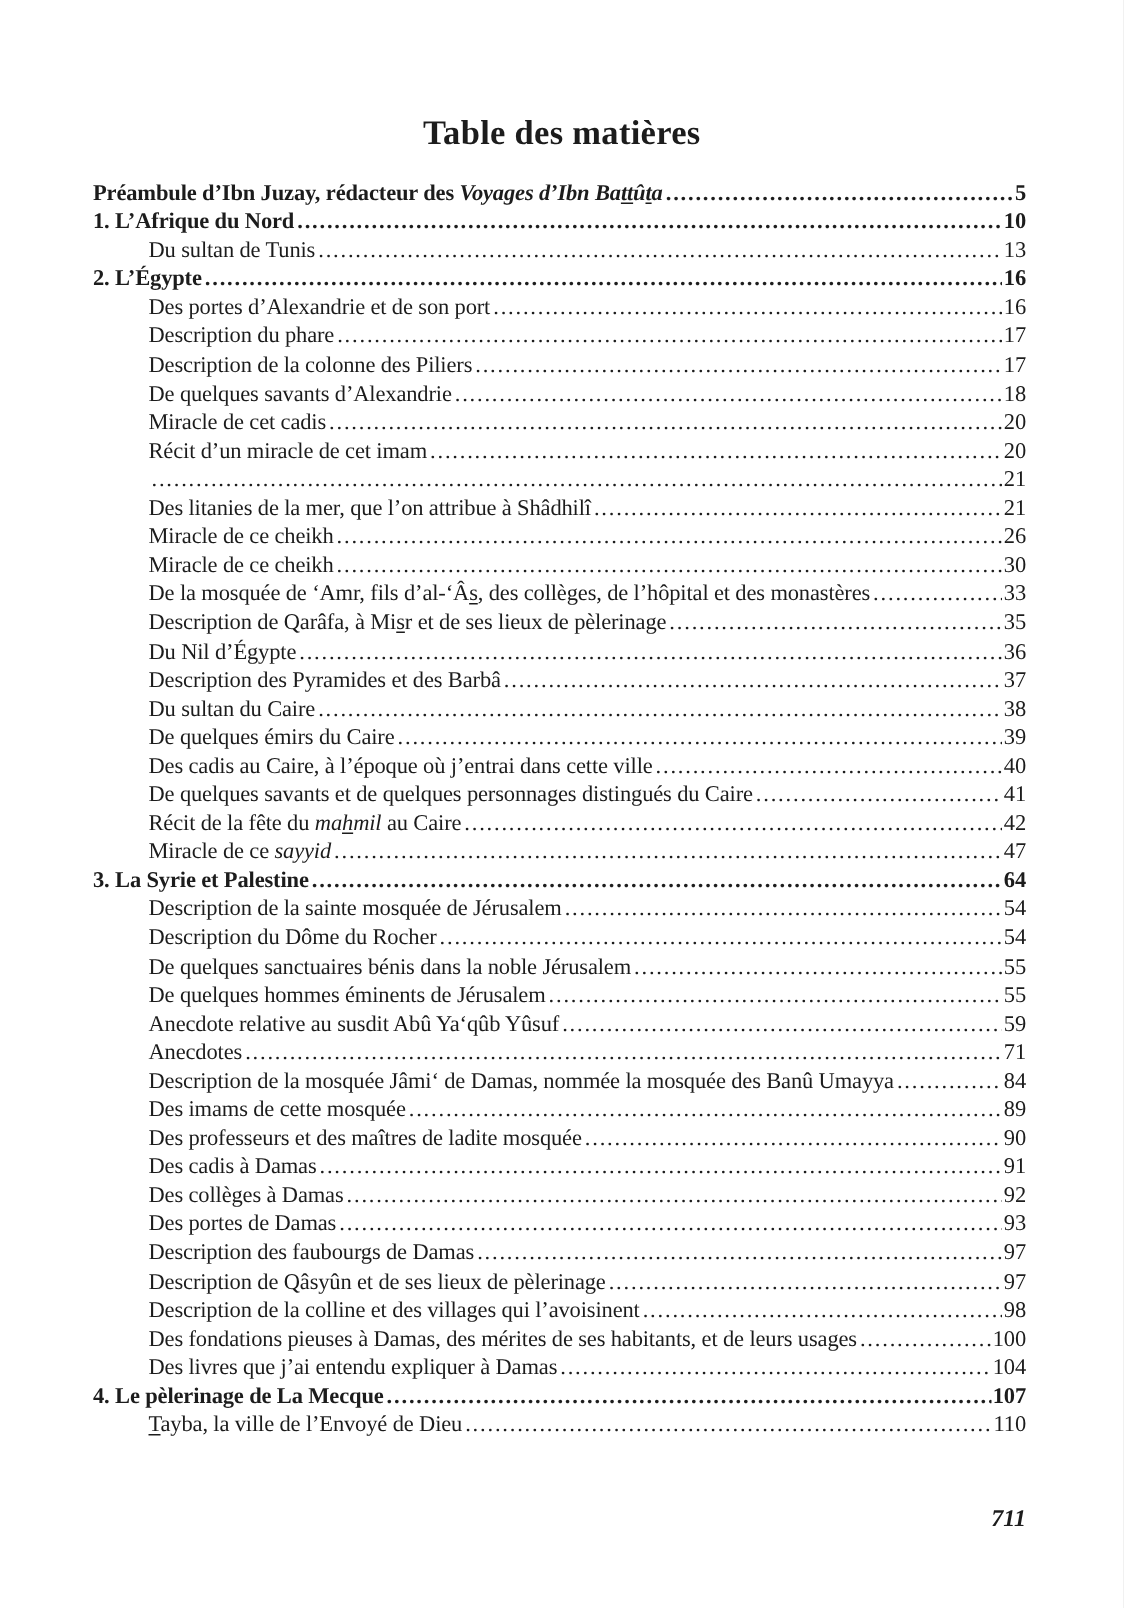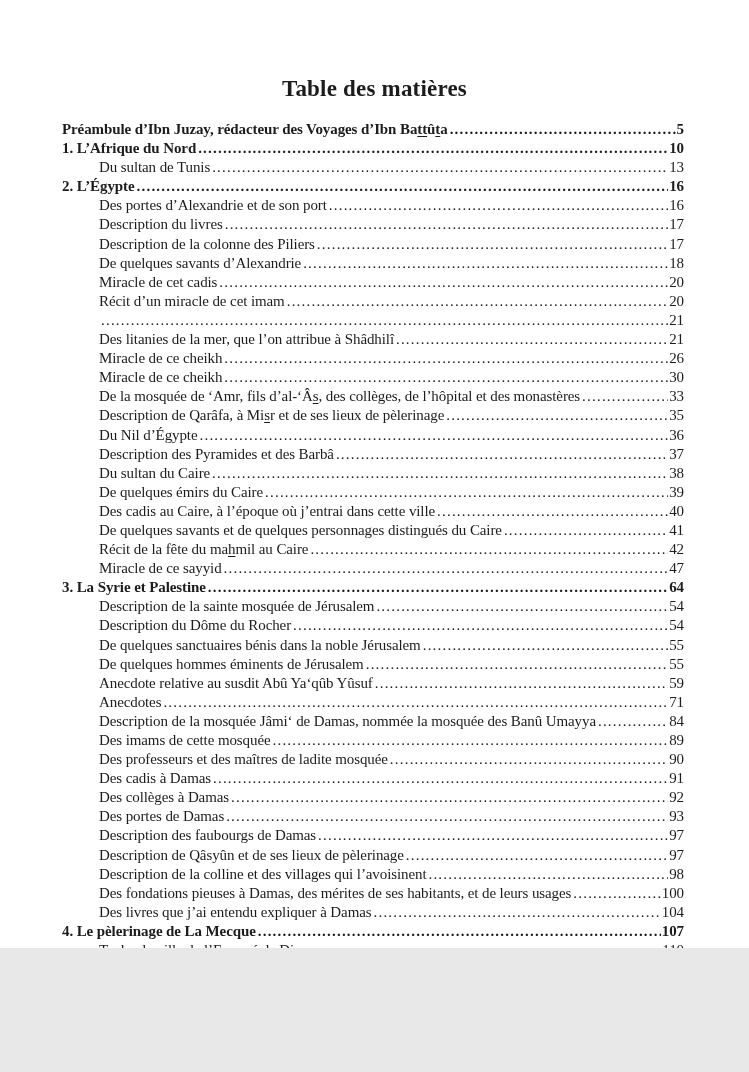--- a/index.html
+++ b/index.html
@@ -3,21 +3,21 @@
 <meta charset="utf-8">
 <style>
   html, body {
     margin: 0;
     padding: 0;
     background: #e8e8e8;
   }
   .page {
     position: relative;
     width: 749px;
-    height: 948px;
+    height: 1072px;
     margin: 0 auto;
     background: #ffffff;
     color: #1c1c1c;
     font-family: "Liberation Serif", "DejaVu Serif", serif;
     overflow: hidden;
     box-sizing: border-box;
   }
   .title {
     position: absolute;
     top: 76px;
@@ -39,21 +39,21 @@
     display: flex;
     align-items: baseline;
     line-height: 19.1px;
     font-size: 15px;
     letter-spacing: -0.1px;
     white-space: nowrap;
   }
   .row.b { font-weight: bold; }
   .row.ind { padding-left: 37px; }
   .label { flex: 0 0 auto; }
-  .it { }
+  .it { font-style: italic; }
   .un { text-decoration: underline; text-underline-offset: 2px; text-align: right; }
   .fill {
     flex: 1 1 auto;
     min-width: 4px;
     overflow: hidden;
     white-space: nowrap;
     margin: 0 1px 0 2px;
   }
   .fill::after {
     content: "......................................................................................................................................................................................................";
@@ -94,21 +94,21 @@
         <span class="label"><span>2. L’Égypte</span></span>
         <span class="fill"></span>
         <span class="pg">16</span>
       </div>
       <div class="row ind">
         <span class="label"><span>Des portes d’Alexandrie et de son port</span></span>
         <span class="fill"></span>
         <span class="pg">16</span>
       </div>
       <div class="row ind">
-        <span class="label"><span>Description du livres</span></span>
+        <span class="label"><span>Description du phare</span></span>
         <span class="fill"></span>
         <span class="pg">17</span>
       </div>
       <div class="row ind">
         <span class="label"><span>Description de la colonne des Piliers</span></span>
         <span class="fill"></span>
         <span class="pg">17</span>
       </div>
       <div class="row ind">
         <span class="label"><span>De quelques savants d’Alexandrie</span></span>

